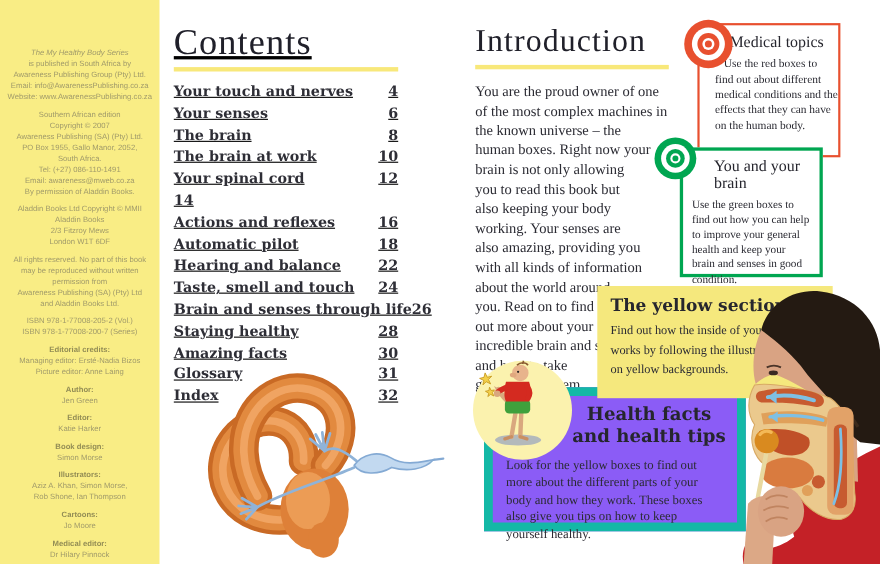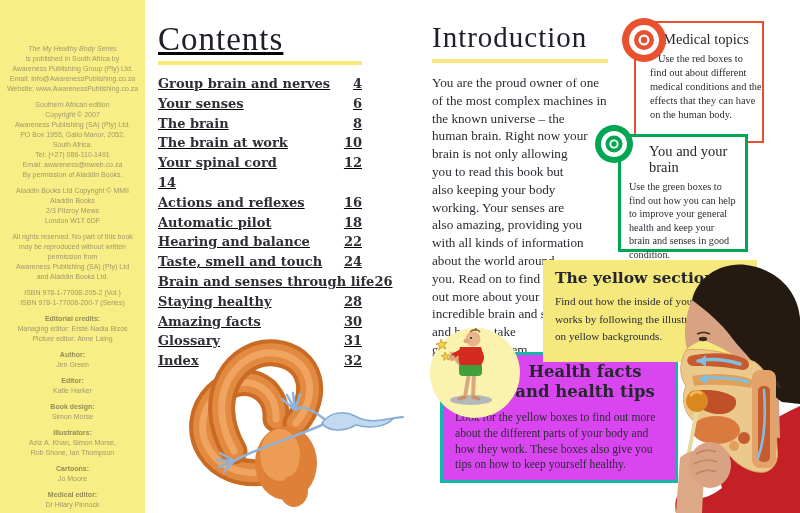--- a/index.html
+++ b/index.html
@@ -42,22 +42,22 @@
   .green-box p{font-size:10.2px;line-height:13.6px;text-indent:0;}
   .bullseye{position:absolute;}
   .red-box .bullseye{left:-15px;top:-6px;width:46px;height:46px;}
   .green-box .bullseye{left:-27px;top:-13px;width:40px;height:40px;}
   
   .yellow-box{position:absolute;left:543px;top:260px;width:214px;height:102px;background:#F5E87D;
               z-index:3;box-sizing:border-box;padding:9px 12px 0 12px;}
   .ybox-title{margin:0;font-family:"DejaVu Serif",serif;font-weight:bold;font-size:15.5px;
               line-height:18px;color:#26262E;}
   .yellow-box p{margin:6px 0 0 0;font-size:11.2px;line-height:17.6px;color:#2B2B33;width:168px;}
-  .health-box{position:absolute;left:440px;top:352px;width:238px;height:131px;background:#d946ef;
-              border:3px solid #14b8a6;z-index:2;box-sizing:border-box;}
+  .health-box{position:absolute;left:440px;top:352px;width:238px;height:131px;background:#8b5cf6;
+              border:8px solid #14b8a6;z-index:2;box-sizing:border-box;}
   .health-title{margin:7px 0 0 62px;width:160px;text-align:center;font-family:"DejaVu Serif",serif;
               font-weight:bold;font-size:16.5px;line-height:20px;color:#26262E;}
   .health-box p{margin:8px 14px 0 12px;font-size:11.6px;line-height:15.8px;color:#2B2B33;}
   
   .ear-art{position:absolute;left:172px;top:333px;z-index:0;}
   .cartoon{position:absolute;left:429px;top:327px;width:92px;height:92px;z-index:5;}
   .boy-art{position:absolute;left:640px;top:258px;z-index:4;}
 </style>
 </head>
 <body>
@@ -129,21 +129,21 @@
         <div class="sb-h">Medical editor:</div>
         <div class="sb-l">Dr Hilary Pinnock</div>
       </div>
     </aside>
 
   <section class="contents-col">
     <h1 class="big-title">Contents</h1>
     <div class="rule"></div>
     <div class="toc">
       <div class="toc-row">
-          <span class="toc-label">Group brain and nerves</span>
+          <span class="toc-label">Your touch and nerves</span>
           <span class="toc-page">4</span>
         </div>
       <div class="toc-row">
           <span class="toc-label">Your senses</span>
           <span class="toc-page">6</span>
         </div>
       <div class="toc-row">
           <span class="toc-label">The brain</span>
           <span class="toc-page">8</span>
         </div>
@@ -219,21 +219,21 @@
     <path d="M 222,85 L 231,84" stroke="#84AAD4" stroke-width="2" stroke-linecap="round"></path>
   </svg>
 
   <section class="intro-col">
     <h1 class="big-title">Introduction</h1>
     <div class="rule"></div>
     <div class="intro-lines">
         <div class="line">You are the proud owner of one</div>
         <div class="line">of the most complex machines in</div>
         <div class="line">the known universe – the</div>
-        <div class="line">human brain. Right now your</div>
+        <div class="line">human boxes. Right now your</div>
         <div class="line">brain is not only allowing</div>
         <div class="line">you to read this book but</div>
         <div class="line">also keeping your body</div>
         <div class="line">working. Your senses are</div>
         <div class="line">also amazing, providing you</div>
         <div class="line">with all kinds of information</div>
         <div class="line">about the world around</div>
         <div class="line">you. Read on to find</div>
         <div class="line">out more about your</div>
         <div class="line">incredible brain and senses,</div>

